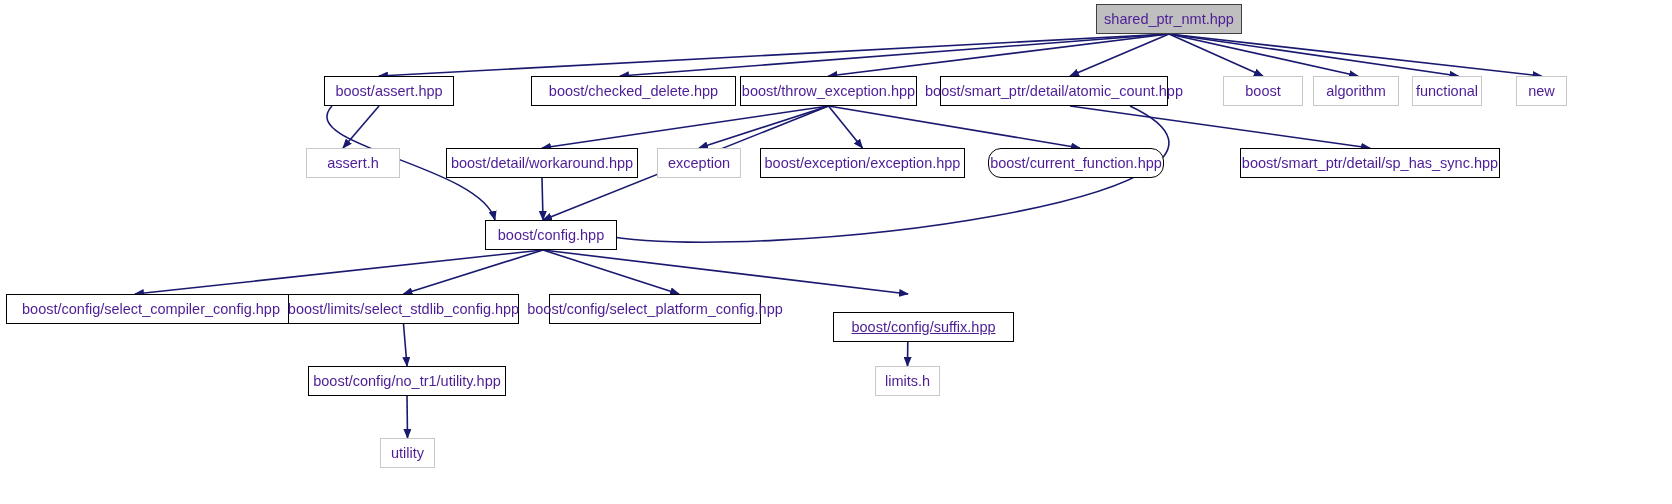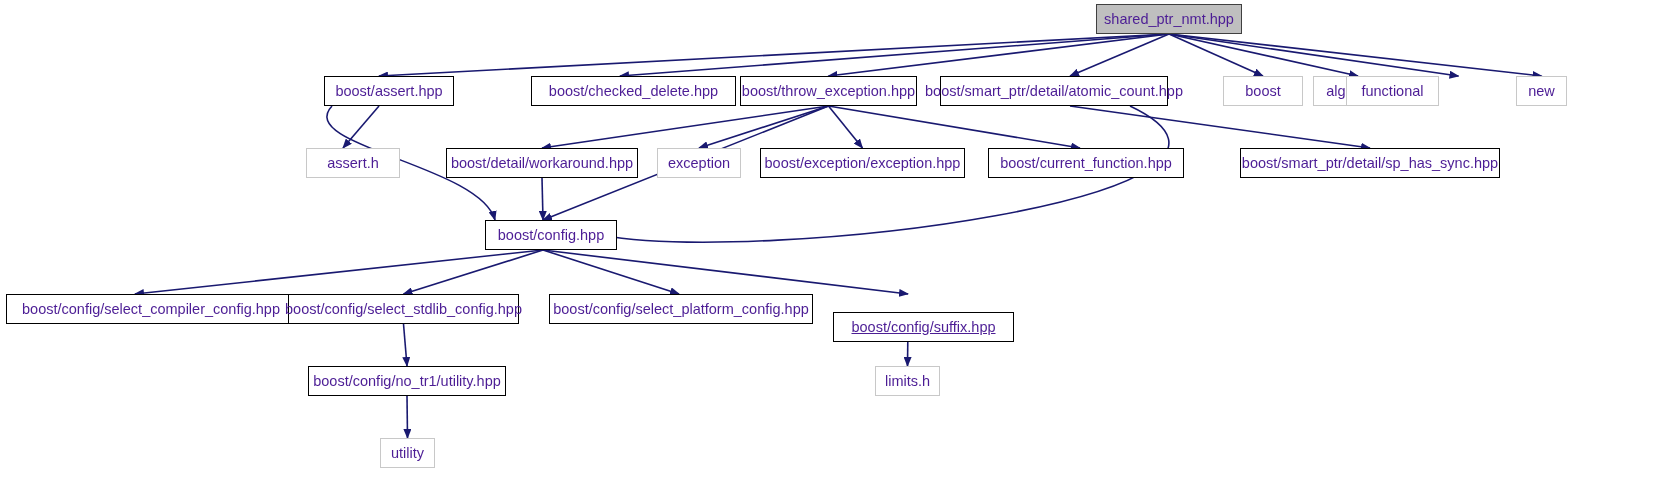--- a/index.html
+++ b/index.html
@@ -84,54 +84,54 @@
       </div>
       <div class="node" style="left: 940px; top: 76px; width: 228px; align-items: center;">
         <span class="lbl">boost/smart_ptr/detail/atomic_count.hpp</span>
       </div>
       <div class="node sys" style="left: 1223px; top: 76px; width: 80px;">
         <span class="lbl">boost</span>
       </div>
       <div class="node sys" style="left: 1313px; top: 76px; width: 86px;">
         <span class="lbl">algorithm</span>
       </div>
-      <div class="node sys" style="left: 1346px; top: 76px; width: 93px;">
+      <div class="node sys" style="left: 1412px; top: 76px; width: 70px;">
         <span class="lbl">functional</span>
       </div>
       <div class="node sys" style="left: 1516px; top: 76px; width: 51px;">
         <span class="lbl">new</span>
       </div>
       <div class="node sys" style="left: 306px; top: 148px; width: 94px;">
         <span class="lbl">assert.h</span>
       </div>
       <div class="node" style="left: 446px; top: 148px; width: 192px;">
         <span class="lbl">boost/detail/workaround.hpp</span>
       </div>
       <div class="node sys" style="left: 657px; top: 148px; width: 84px;">
         <span class="lbl">exception</span>
       </div>
       <div class="node" style="left: 760px; top: 148px; width: 205px;">
         <span class="lbl">boost/exception/exception.hpp</span>
       </div>
-      <div class="node" style="left: 988px; top: 148px; width: 196px;">
+      <div class="node" style="left: 988px; top: 148px; width: 176px; border-radius: 13px;">
         <span class="lbl">boost/current_function.hpp</span>
       </div>
       <div class="node" style="left: 1240px; top: 148px; width: 260px;">
         <span class="lbl">boost/smart_ptr/detail/sp_has_sync.hpp</span>
       </div>
       <div class="node" style="left: 485px; top: 220px; width: 132px;">
         <span class="lbl">boost/config.hpp</span>
       </div>
       <div class="node" style="left: 6px; top: 294px; width: 290px;">
         <span class="lbl">boost/config/select_compiler_config.hpp</span>
       </div>
       <div class="node" style="left: 288px; top: 294px; width: 231px;">
-        <span class="lbl">boost/config/select_stdlib_config.hpp</span>
+        <span class="lbl">boost/limits/select_stdlib_config.hpp</span>
       </div>
-      <div class="node" style="left: 549px; top: 294px; width: 264px;">
+      <div class="node" style="left: 549px; top: 294px; width: 212px;">
         <span class="lbl">boost/config/select_platform_config.hpp</span>
       </div>
       <div class="node" style="left: 833px; top: 312px; width: 181px; text-decoration: underline;">
         <span class="lbl">boost/config/suffix.hpp</span>
       </div>
       <div class="node" style="left: 308px; top: 366px; width: 198px;">
         <span class="lbl">boost/config/no_tr1/utility.hpp</span>
       </div>
       <div class="node sys" style="left: 875px; top: 366px; width: 65px;">
         <span class="lbl">limits.h</span>

